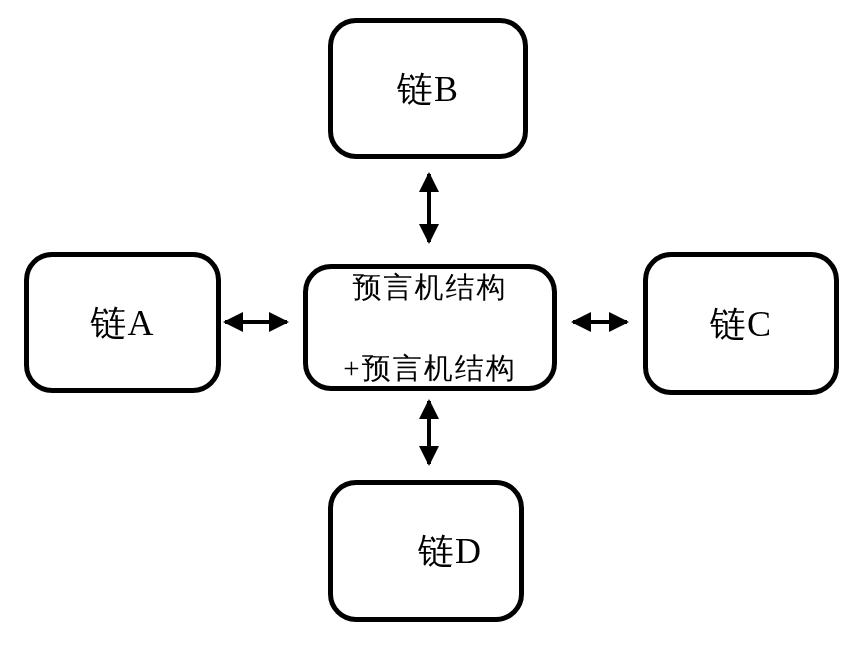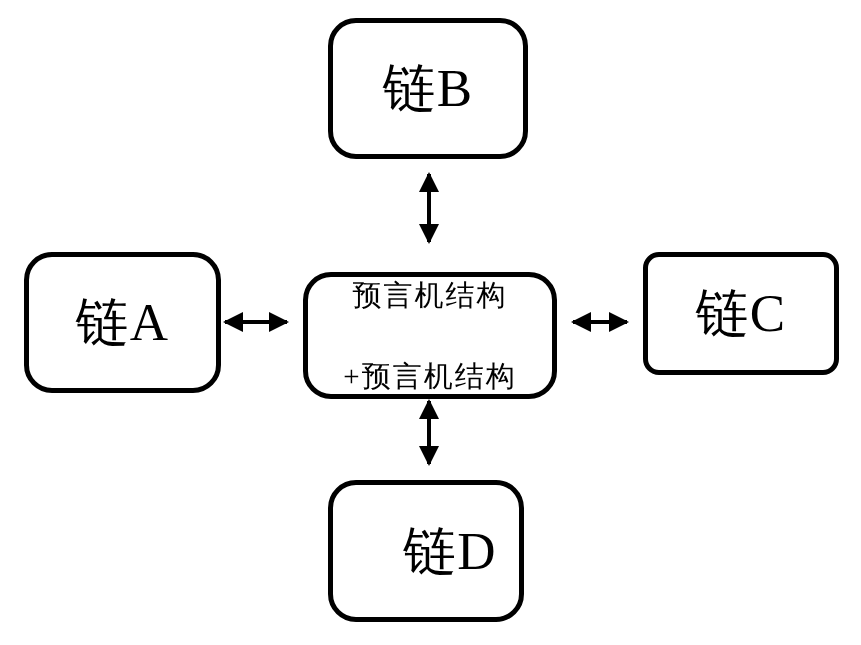--- a/index.html
+++ b/index.html
@@ -22,30 +22,30 @@
     border: 5px solid #000000;
     border-radius: 28px;
     background: #ffffff;
     display: flex;
     flex-direction: column;
     align-items: center;
     justify-content: center;
     text-align: center;
   }
   .node .big-label {
-    font-size: 53px;
+    font-size: 36px;
     line-height: 1;
     letter-spacing: 1px;
     white-space: nowrap;
   }
   .node-chain-a { left: 24px;  top: 252px; width: 197px; height: 141px; }
   .node-chain-b { left: 328px; top: 18px;  width: 200px; height: 141px; }
-  .node-chain-c { left: 643px; top: 252px; width: 196px; height: 123px; border-radius: 16px; }
+  .node-chain-c { left: 643px; top: 252px; width: 196px; height: 143px; }
   .node-chain-d { left: 328px; top: 480px; width: 196px; height: 142px; padding-left: 48px; }
-  .node-center  { left: 303px; top: 272px; width: 254px; height: 127px; gap: 36px; }
+  .node-center  { left: 303px; top: 264px; width: 254px; height: 127px; gap: 36px; }
   .node-center .center-line {
     font-size: 29px;
     line-height: 45px;
     letter-spacing: 2px;
     white-space: nowrap;
   }
   .edges-layer {
     position: absolute;
     left: 0;
     top: 0;

